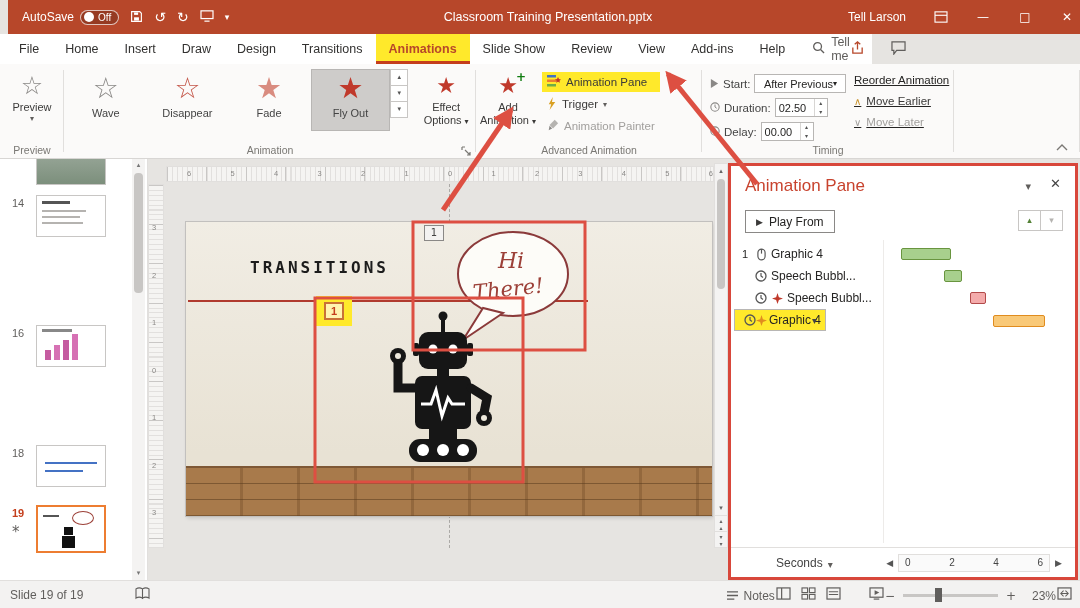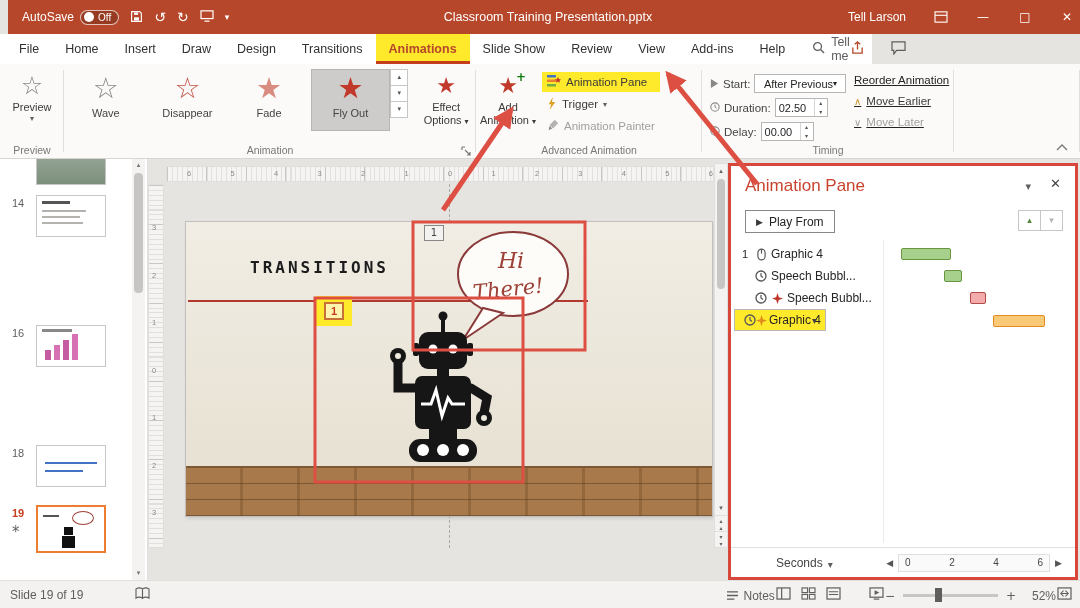--- a/index.html
+++ b/index.html
@@ -671,21 +671,21 @@
               <path d="M5 13h6" stroke="#605E5C" stroke-width="1.3"></path>
             </svg>
         </span>
       </span>
       <span class="zoomer">
         <span class="glyph">−</span>
         <span class="z-track">
             <span class="z-thumb"></span>
           </span>
         <span class="glyph">+</span>
-        <span class="z-pct">52%</span>
+        <span class="z-pct">23%</span>
       </span>
       <span>
         <svg width="15" height="13" viewBox="0 0 16 14">
             <rect x="1" y="1" width="14" height="12" fill="none" stroke="#605E5C" stroke-width="1.3"></rect>
             <path d="M4 7h8M7 4l-3 3 3 3M9 4l3 3-3 3" fill="none" stroke="#605E5C" stroke-width="1.1"></path>
           </svg>
       </span>
     </div>
   </div>
 

